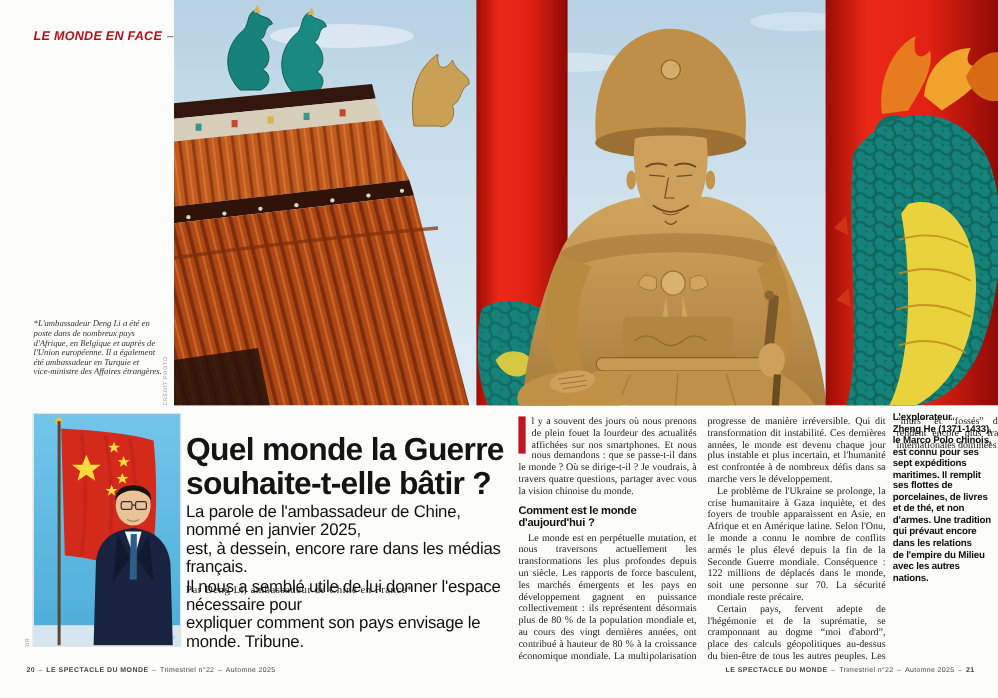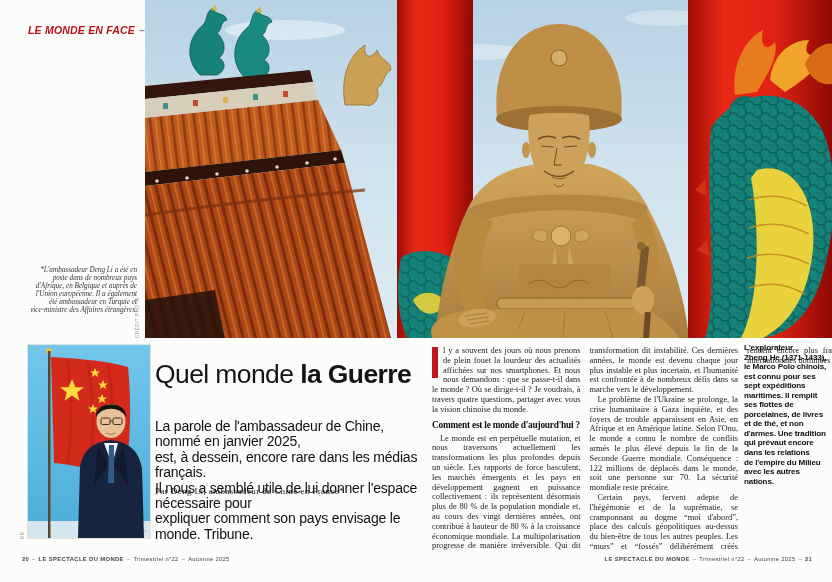--- a/index.html
+++ b/index.html
@@ -14,40 +14,40 @@
   
   .kicker{left:28px;top:24px;font-size:10.5px;font-weight:700;letter-spacing:.2px;white-space:nowrap;}
   .kicker .red{color:#b5121b;font-style:italic;}
   .kicker .grey{color:#8c8c8c;margin-left:4px;}
 
   
   .hero{left:145px;top:0;width:687px;height:338px;display:block;}
 
   
   .photo-caption{
-    left:28px;top:266px;width:109px;text-align:right;
+    left:28px;top:266px;width:109px;
     font-family:"Liberation Serif",serif;font-style:italic;
     font-size:7.2px;line-height:8px;color:#333;white-space:pre-line;
   }
   .micro-credit{
     color:#9a9a9a;font-size:4.5px;letter-spacing:.6px;
     writing-mode:vertical-rl;transform:rotate(180deg);
   }
   .credit-hero{left:135px;top:228px;height:110px;}
   .credit-portrait{left:20px;top:505px;height:34px;}
 
   
   .portrait{left:28px;top:345px;width:122px;height:193px;display:block;outline:1px solid #e2e2de;}
 
   
   .headline{
     left:155px;top:342px;width:280px;color:#141414;
     font-size:26.5px;line-height:29px;letter-spacing:-.6px;font-weight:700;
   }
-  .headline .light{font-weight:400;}
+  .headline .light{font-weight:700;}
 
   
   .standfirst{
     left:155px;top:419px;width:278px;color:#101010;
     font-size:14px;line-height:15.4px;font-weight:400;letter-spacing:-.2px;
     white-space:pre-line;
   }
 
   
   .byline{
@@ -62,21 +62,21 @@
     font-family:"Liberation Serif",serif;font-size:8.4px;line-height:9.8px;
     text-align:justify;color:#1a1a1a;
   }
   .article p{margin:0;}
   .article p.indent{text-indent:8px;}
   .dropcap{
     float:left;width:6px;height:31px;margin:1px 5px 0 0;
     background:#c0151c;color:transparent;overflow:hidden;font-size:28px;
   }
   .subhead{
-    font-family:Liberation Serif, serif;font-weight:700;
+    font-family:Liberation Sans, sans-serif;font-weight:700;
     font-size:9.3px;line-height:10px;letter-spacing:-.2px;color:#0e0e0e;
     margin:5px 0 4px;text-align:left;
   }
 
   
   .margin-note{
     left:744px;top:343px;width:92px;color:#0f0f0f;
     font-size:8.1px;line-height:9.55px;font-weight:700;letter-spacing:-.15px;
     white-space:pre-line;
   }
@@ -285,20 +285,21 @@
       <rect x="73" y="73" width="9" height="6.5" rx="1.5"></rect>
         <rect x="85" y="73" width="9" height="6.5" rx="1.5"></rect>
       <path d="M82,76 h3"></path>
     </g>
     <path d="M78,88 q5,3 10,0" stroke="#b07d52" stroke-width="1" fill="none"></path>
   </g>
 </svg>
 
 <h1 class="abs headline">
   <span class="light">Quel monde </span><span>la Guerre</span><br>
+  <span>souhaite-t-elle bâtir ?</span>
 </h1>
 
 <div class="abs standfirst">La parole de l'ambassadeur de Chine, nommé en janvier 2025,
 est, à dessein, encore rare dans les médias français.
 Il nous a semblé utile de lui donner l'espace nécessaire pour
 expliquer comment son pays envisage le monde. Tribune.</div>
 
 <div class="abs byline">Par Deng Li, ambassadeur de Chine en France*</div>
 
 <div class="abs article">

